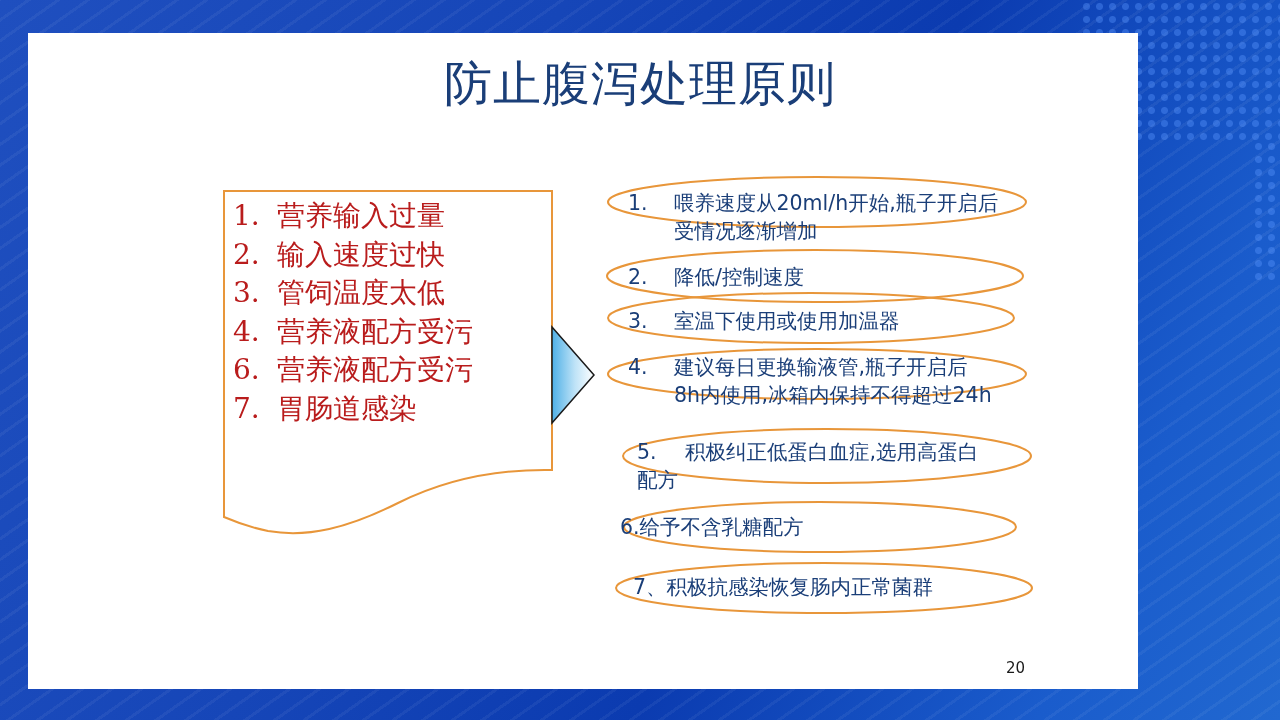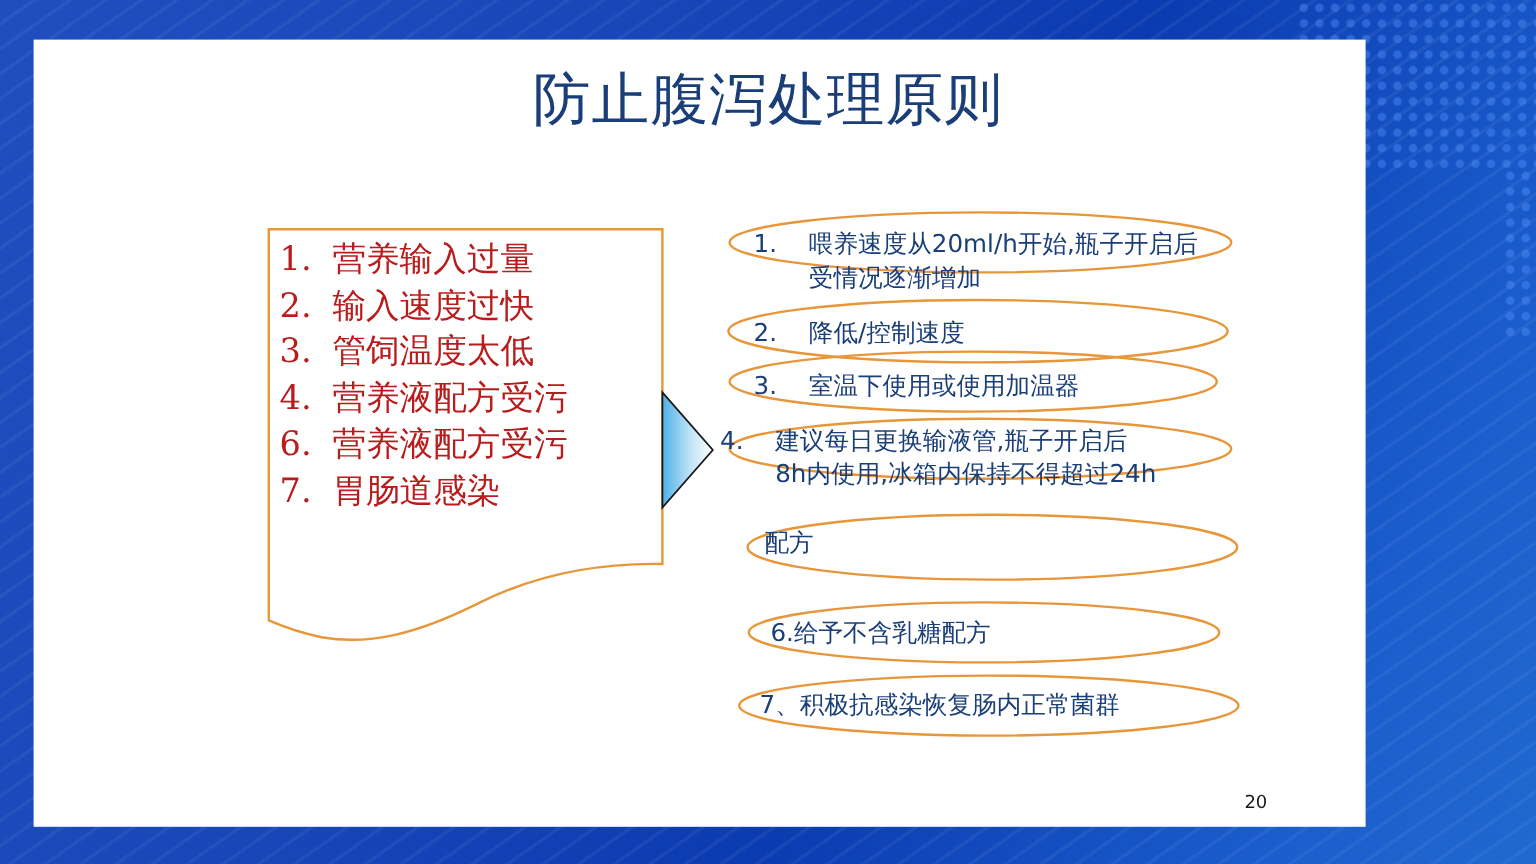--- a/index.html
+++ b/index.html
@@ -93,21 +93,21 @@
       font-size: 20.5px;
       line-height: 28px;
       color: #1a3e78;
       white-space: nowrap;
     }
     .sol .num {
       display: inline-block;
     }
     .page-number {
       position: absolute;
-      left: 1009px;
+      left: 978px;
       top: 626px;
       font-family: "DejaVu Sans", "Liberation Sans", sans-serif;
       font-size: 15px;
       color: #1a1a1a;
     }
   </style>
 </head>
 <body>
 
 <div class="bg">
@@ -159,30 +159,31 @@
   </div>
 
   <div class="sol" style="left:600px; top:230px;">
     <div><span class="num" style="width:46px;">2.</span><span>降低/控制速度</span></div>
   </div>
 
   <div class="sol" style="left:600px; top:274px;">
     <div><span class="num" style="width:46px;">3.</span><span>室温下使用或使用加温器</span></div>
   </div>
 
-  <div class="sol" style="left:572px; top:320px;">
+  <div class="sol" style="left:600px; top:320px;">
     <div><span class="num" style="width:46px;">4.</span><span>建议每日更换输液管,瓶子开启后</span></div>
     <div style="padding-left:46px;">8h内使用,冰箱内保持不得超过24h</div>
   </div>
 
   <div class="sol" style="left:609px; top:405px;">
+    <div><span class="num" style="width:48px;">5.</span><span>积极纠正低蛋白血症,选用高蛋白</span></div>
     <div>配方</div>
   </div>
 
-  <div class="sol" style="left:614px; top:480px;">
+  <div class="sol" style="left:592px; top:480px;">
     <div><span class="num">6.</span><span>给予不含乳糖配方</span></div>
   </div>
 
   <div class="sol" style="left:605px; top:540px;">
     <div><span class="num">7、</span><span>积极抗感染恢复肠内正常菌群</span></div>
   </div>
 
   <div class="page-number">20</div>
 </div>
 

